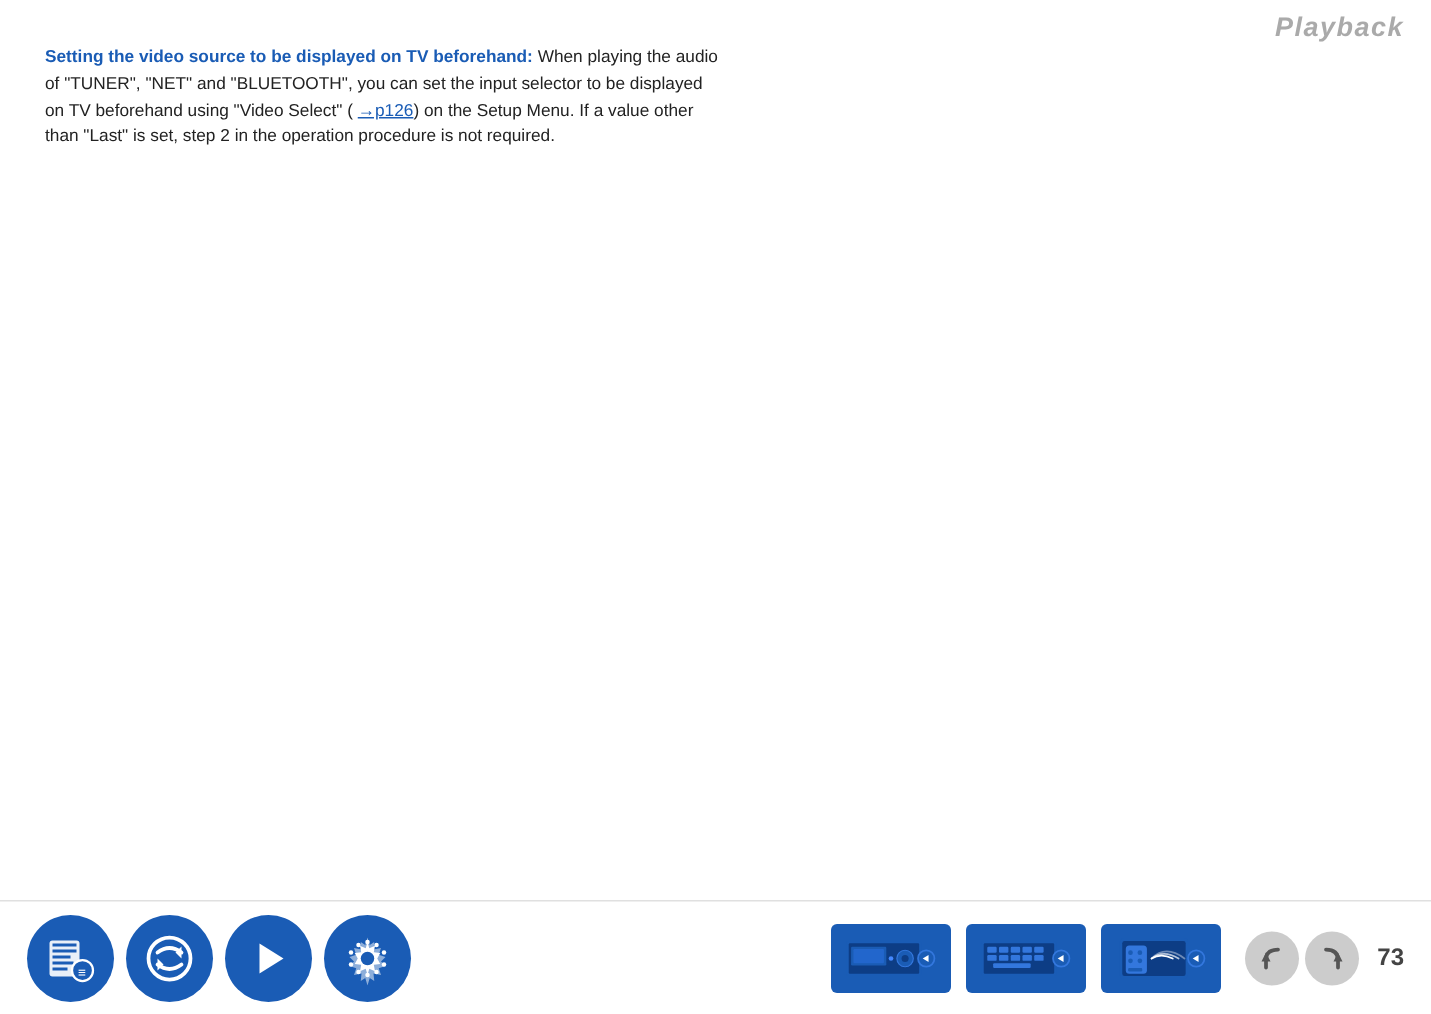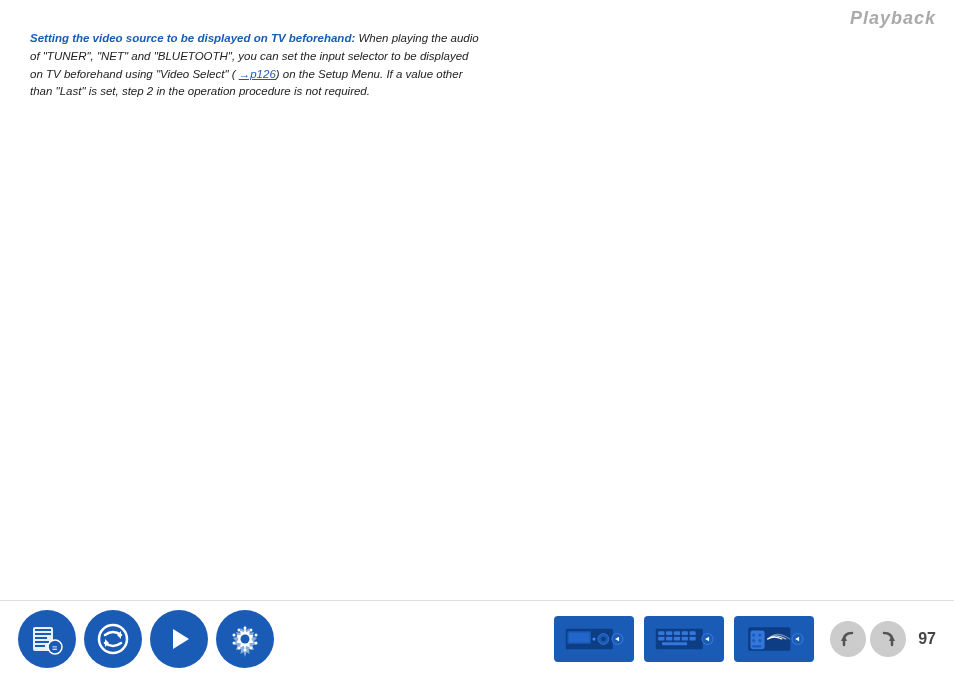--- a/index.html
+++ b/index.html
@@ -27,21 +27,20 @@
     }
 
     
     .content-area {
       position: absolute;
       top: 30px;
       left: 30px;
       right: 30px;
       width: 450px;
       line-height: 1.5;
-      font-style: italic;
     }
 
     .content-area p {
       font-size: 11.5px;
       color: #222;
       line-height: 1.55;
     }
 
     .bold-blue {
       font-weight: bold;
@@ -308,15 +307,15 @@
     </div>
     <div class="nav-arrow">
 
       <svg width="22" height="22" viewBox="0 0 22 22">
         <path d="M7 5 Q15 5 15 12 L15 17" stroke="#555" stroke-width="2.5" fill="none" stroke-linecap="round"></path>
         <polygon points="18,13 15,7 12,13" fill="#555"></polygon>
       </svg>
     </div>
   </div>
 
-  <div class="page-number">97</div>
+  <div class="page-number">73</div>
 
 </div>
 
 </body></html>

